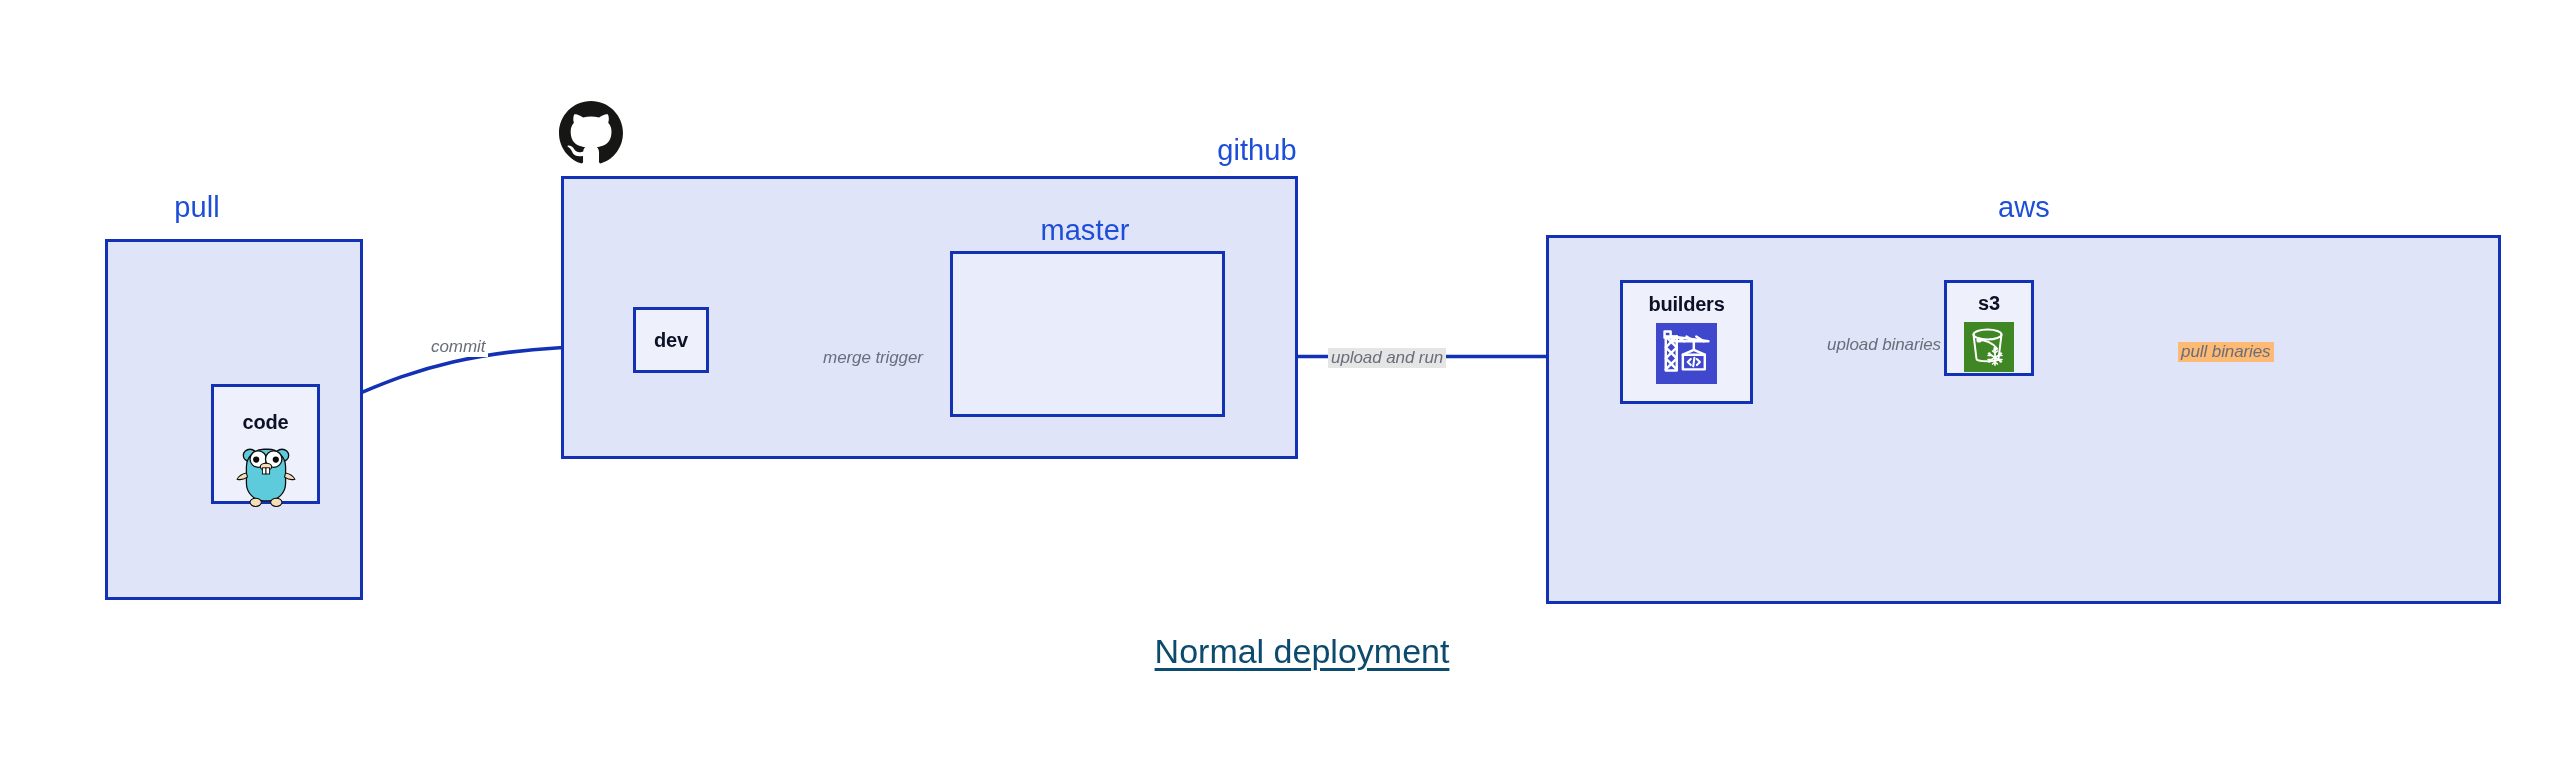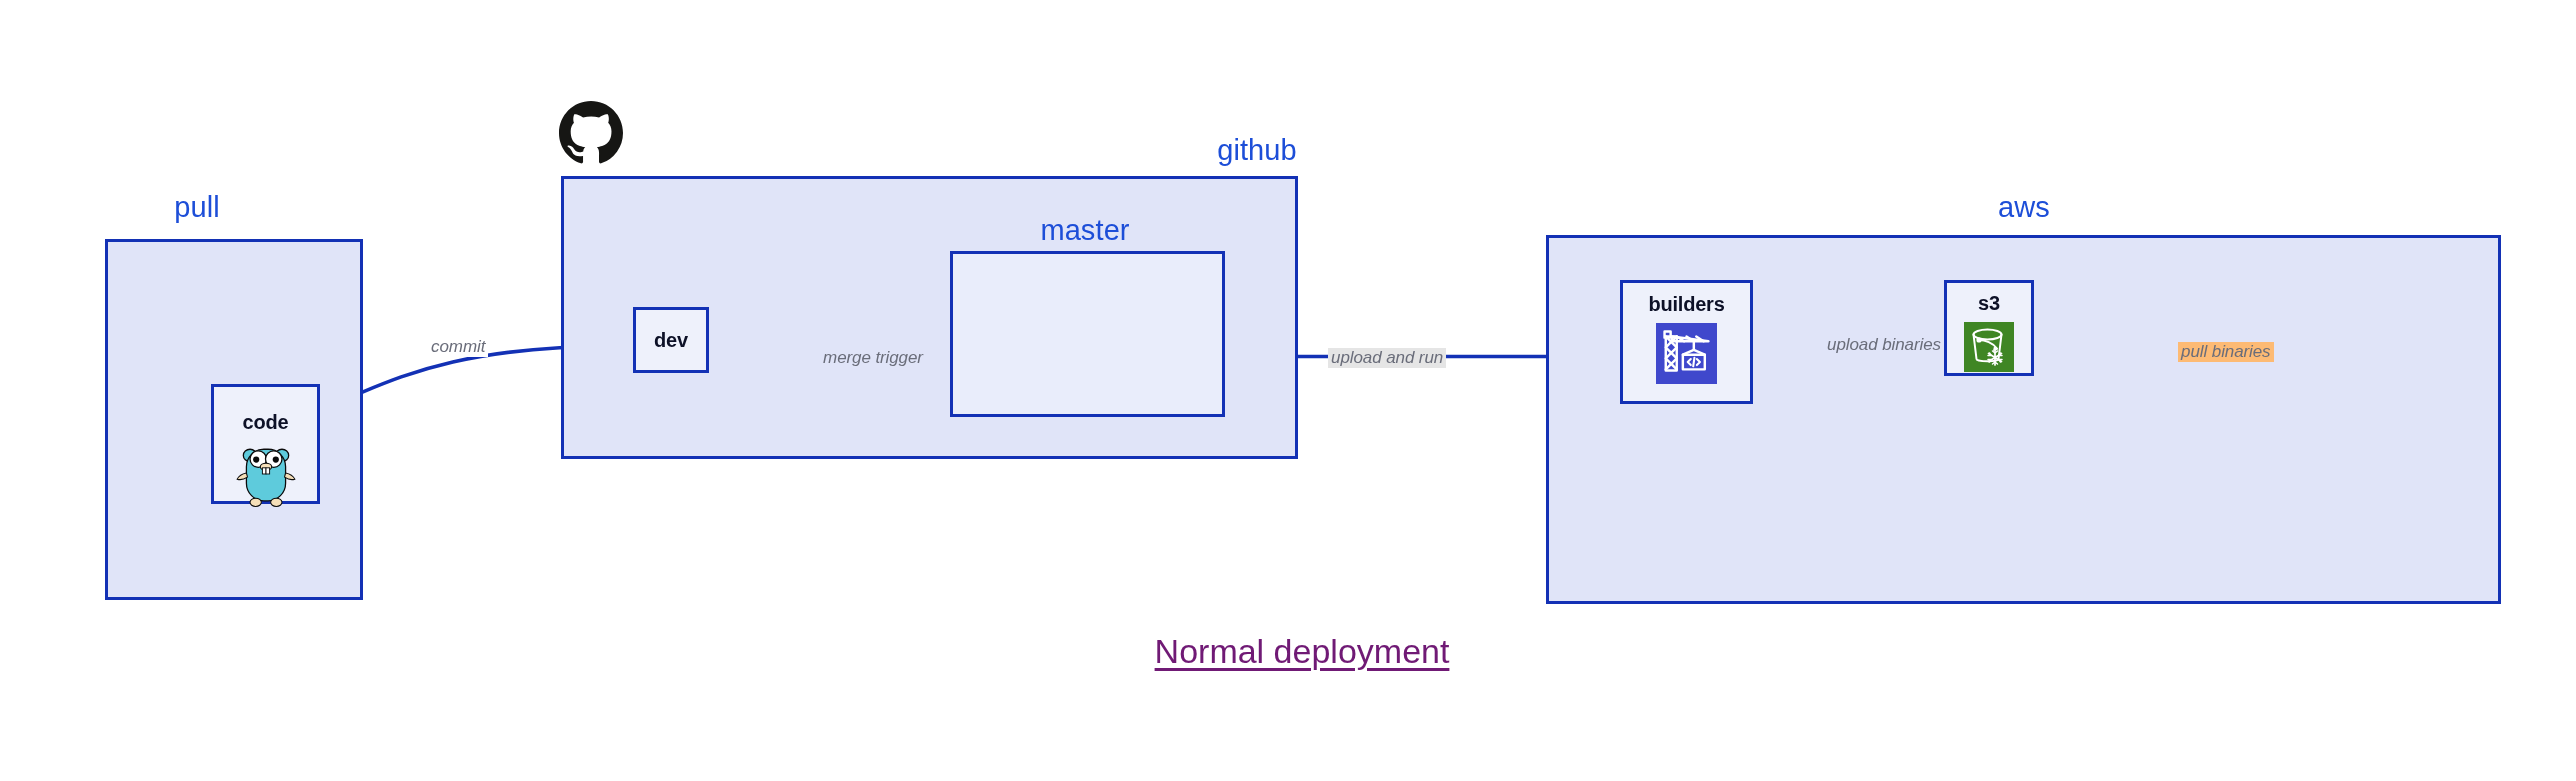--- a/index.html
+++ b/index.html
@@ -71,21 +71,21 @@
     color: #6a6d7a;
     font-size: 17px;
     font-style: italic;
     white-space: nowrap;
     letter-spacing: -0.1px;
     background: transparent;
   }
   
   #diagram-title {
     position: absolute;
-    color: #701a75;
+    color: #0c4a6e;
     font-size: 34px;
     font-weight: 400;
     white-space: nowrap;
     text-decoration: underline;
     text-underline-offset: 5.2px;
     text-decoration-thickness: 2.6px;
   }
   #github-logo {
     position: absolute;
   }

